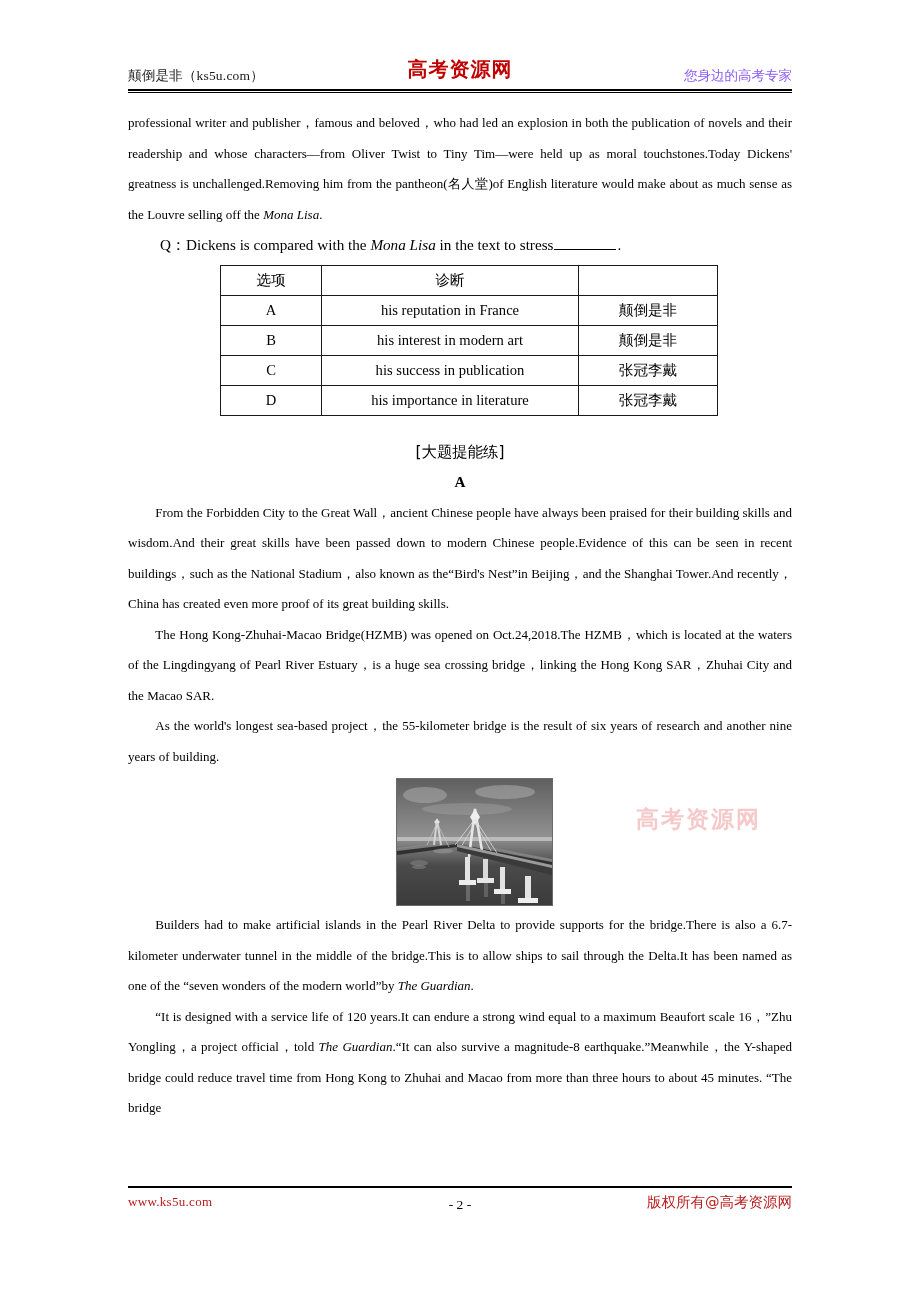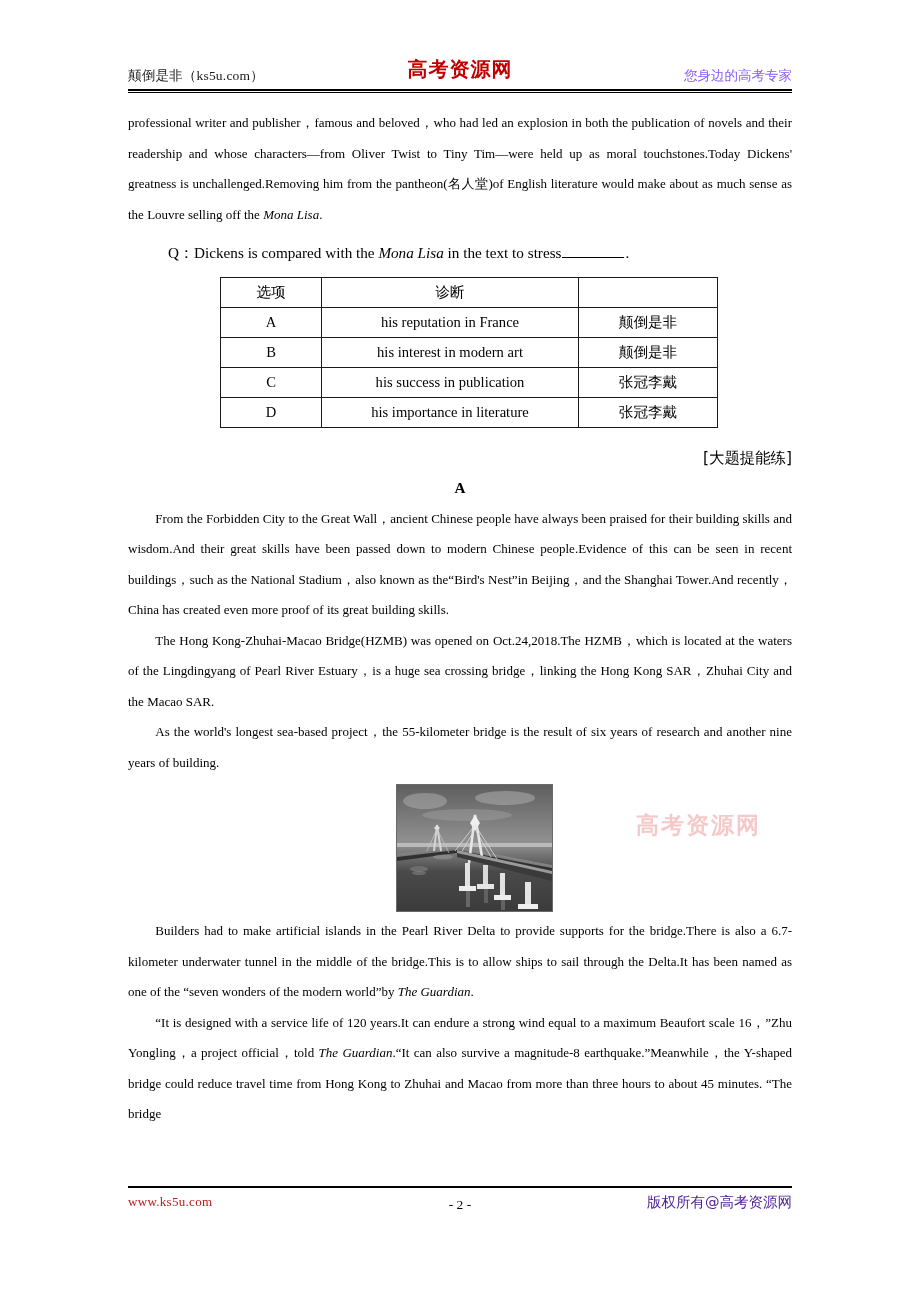--- a/index.html
+++ b/index.html
@@ -99,21 +99,21 @@
     text-align-last: left;
     text-justify: inter-word;
     color: #000;
   }
   p.indent {
     text-indent: 2.1em;
   }
   i.ital { font-style: italic; }
 
   .q-line {
-    margin: 8px;
+    margin: 0;
     font-size: 15.2px;
     line-height: 30.5px;
     text-indent: 2.1em;
   }
   .blank-underline {
     display: inline-block;
     width: 62px;
     border-bottom: 1px solid #000;
     height: 0.95em;
     vertical-align: baseline;
@@ -143,24 +143,24 @@
   td.col-opt  { width: 60px; }
   td.col-diag { width: 216px; }
   td.col-tag  { width: 98px; }
   .cjk {
     font-family: "DejaVu Sans", sans-serif;
     font-size: 14.2px;
   }
 
   
   .sec-title {
-    text-align: right;
+    text-align: center;
     font-size: 15.4px;
     font-family: "DejaVu Sans", sans-serif;
-    margin: 16px 0 0 0;
+    margin: 22px 0 0 0;
     line-height: 28px;
   }
   .sec-letter {
     text-align: center;
     font-size: 15.2px;
     font-weight: bold;
     margin: 2px 0 2px 0;
     line-height: 28px;
     font-family: "Liberation Serif", "DejaVu Serif", serif;
   }
@@ -235,21 +235,21 @@
     top: 5px;
     font-size: 13.5px;
     color: #000;
     white-space: nowrap;
   }
   .footer-right {
     position: absolute;
     right: 0;
     top: 1px;
     font-size: 14.5px;
-    color: #4c1d95;
+    color: #b91c1c;
     font-family: "DejaVu Sans", sans-serif;
     white-space: nowrap;
     margin-left: 16px;
   }
 </style>
 </head>
 <body>
 
 <div class="page">
 

